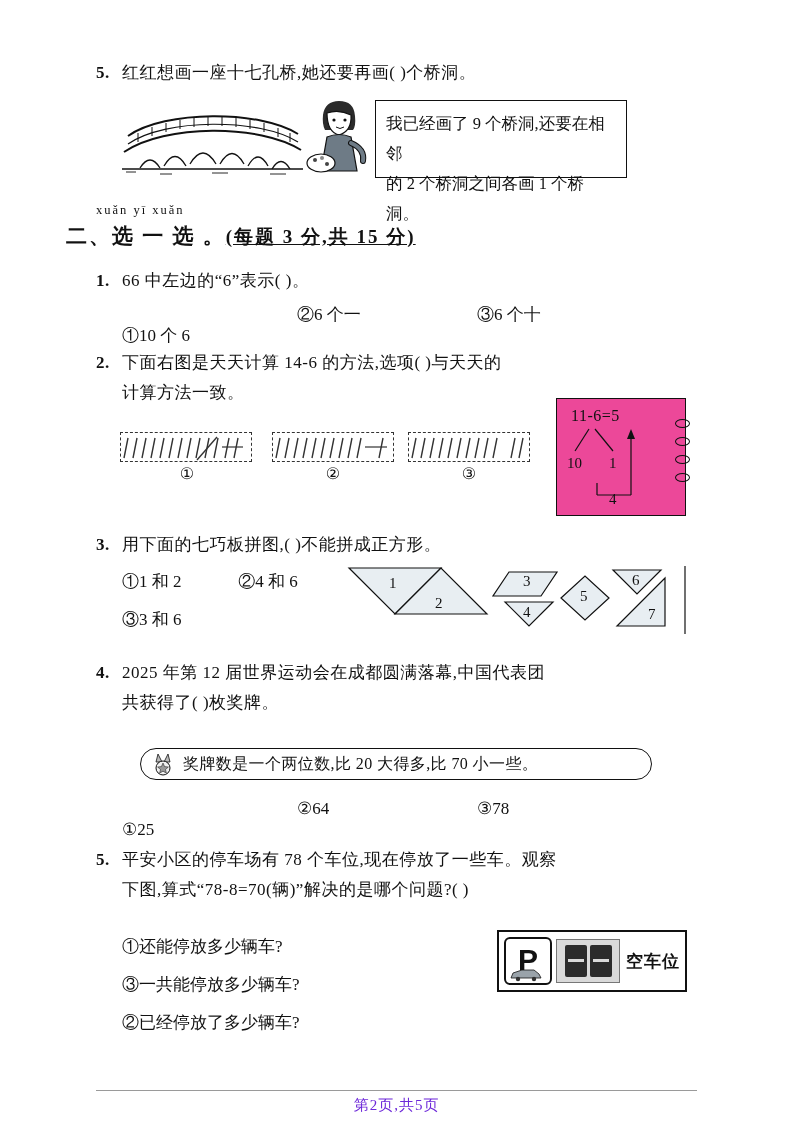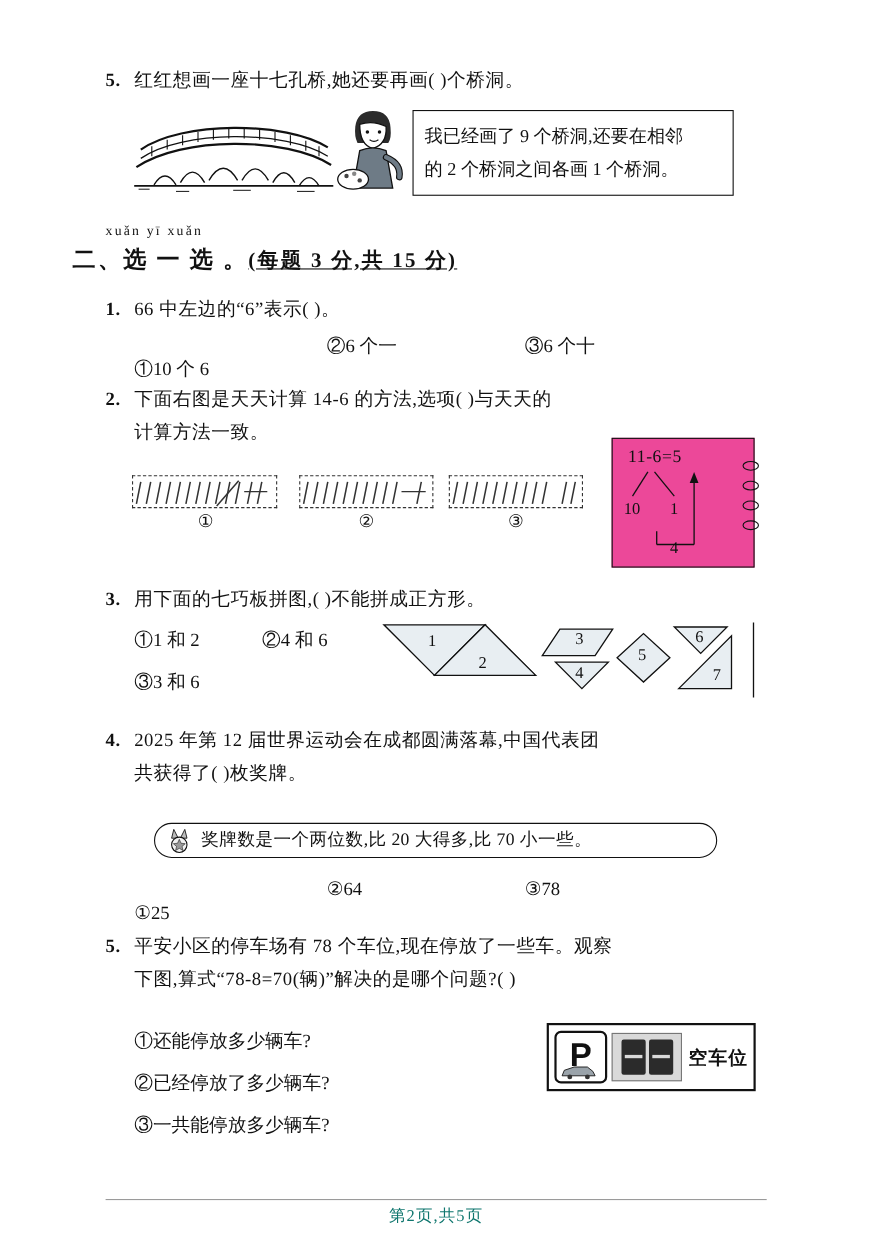--- a/index.html
+++ b/index.html
@@ -64,21 +64,21 @@
     top: 95px;
     width: 68px;
     height: 88px;
   }
 
   
   #speech-box {
     position: absolute;
     left: 375px;
     top: 100px;
-    width: 292px;
+    width: 252px;
     height: 78px;
     border: 1.5px solid #111;
     box-sizing: border-box;
     padding: 8px 10px 0 10px;
     font-size: 16.5px;
     line-height: 30px;
     background: #fff;
   }
 
   
@@ -319,21 +319,21 @@
     top: 1090px;
     border-top: 1px solid #9a9a9a;
   }
   #footer-text {
     position: absolute;
     left: 0;
     right: 0;
     top: 1096px;
     text-align: center;
     font-size: 15px;
-    color: #0f766e;
+    color: #6d28d9;
     letter-spacing: 1px;
   }
 </style>
 </head>
 <body>
 
 <div class="page">
 
   <div id="top-question" class="q-line">
     <div class="q-num">5.</div>
@@ -591,22 +591,22 @@
       <div class="q-num">5.</div>
       <div class="q-body">平安小区的停车场有 78 个车位,现在停放了一些车。观察</div>
     </div>
     <div class="q-line l2">
       <div class="q-body">下图,算式“78-8=70(辆)”解决的是哪个问题?(        )</div>
     </div>
   </div>
 
   <div id="c5-opts">
     <div>①还能停放多少辆车?</div>
+    <div>③一共能停放多少辆车?</div>
     <div>②已经停放了多少辆车?</div>
-    <div>③一共能停放多少辆车?</div>
   </div>
 
   <div id="parking-sign">
     <div id="p-letter">P</div>
     <svg id="car-silhouette" viewBox="0 0 34 14">
       <path d="M2,10 l2,-5 l9,-3 l12,0 l5,4 l2,4 z" fill="#9aa3aa" stroke="#111" stroke-width="0.8"></path>
       <circle cx="9" cy="11" r="2.2" fill="#333"></circle>
       <circle cx="25" cy="11" r="2.2" fill="#333"></circle>
     </svg>
     <div id="lcd">

